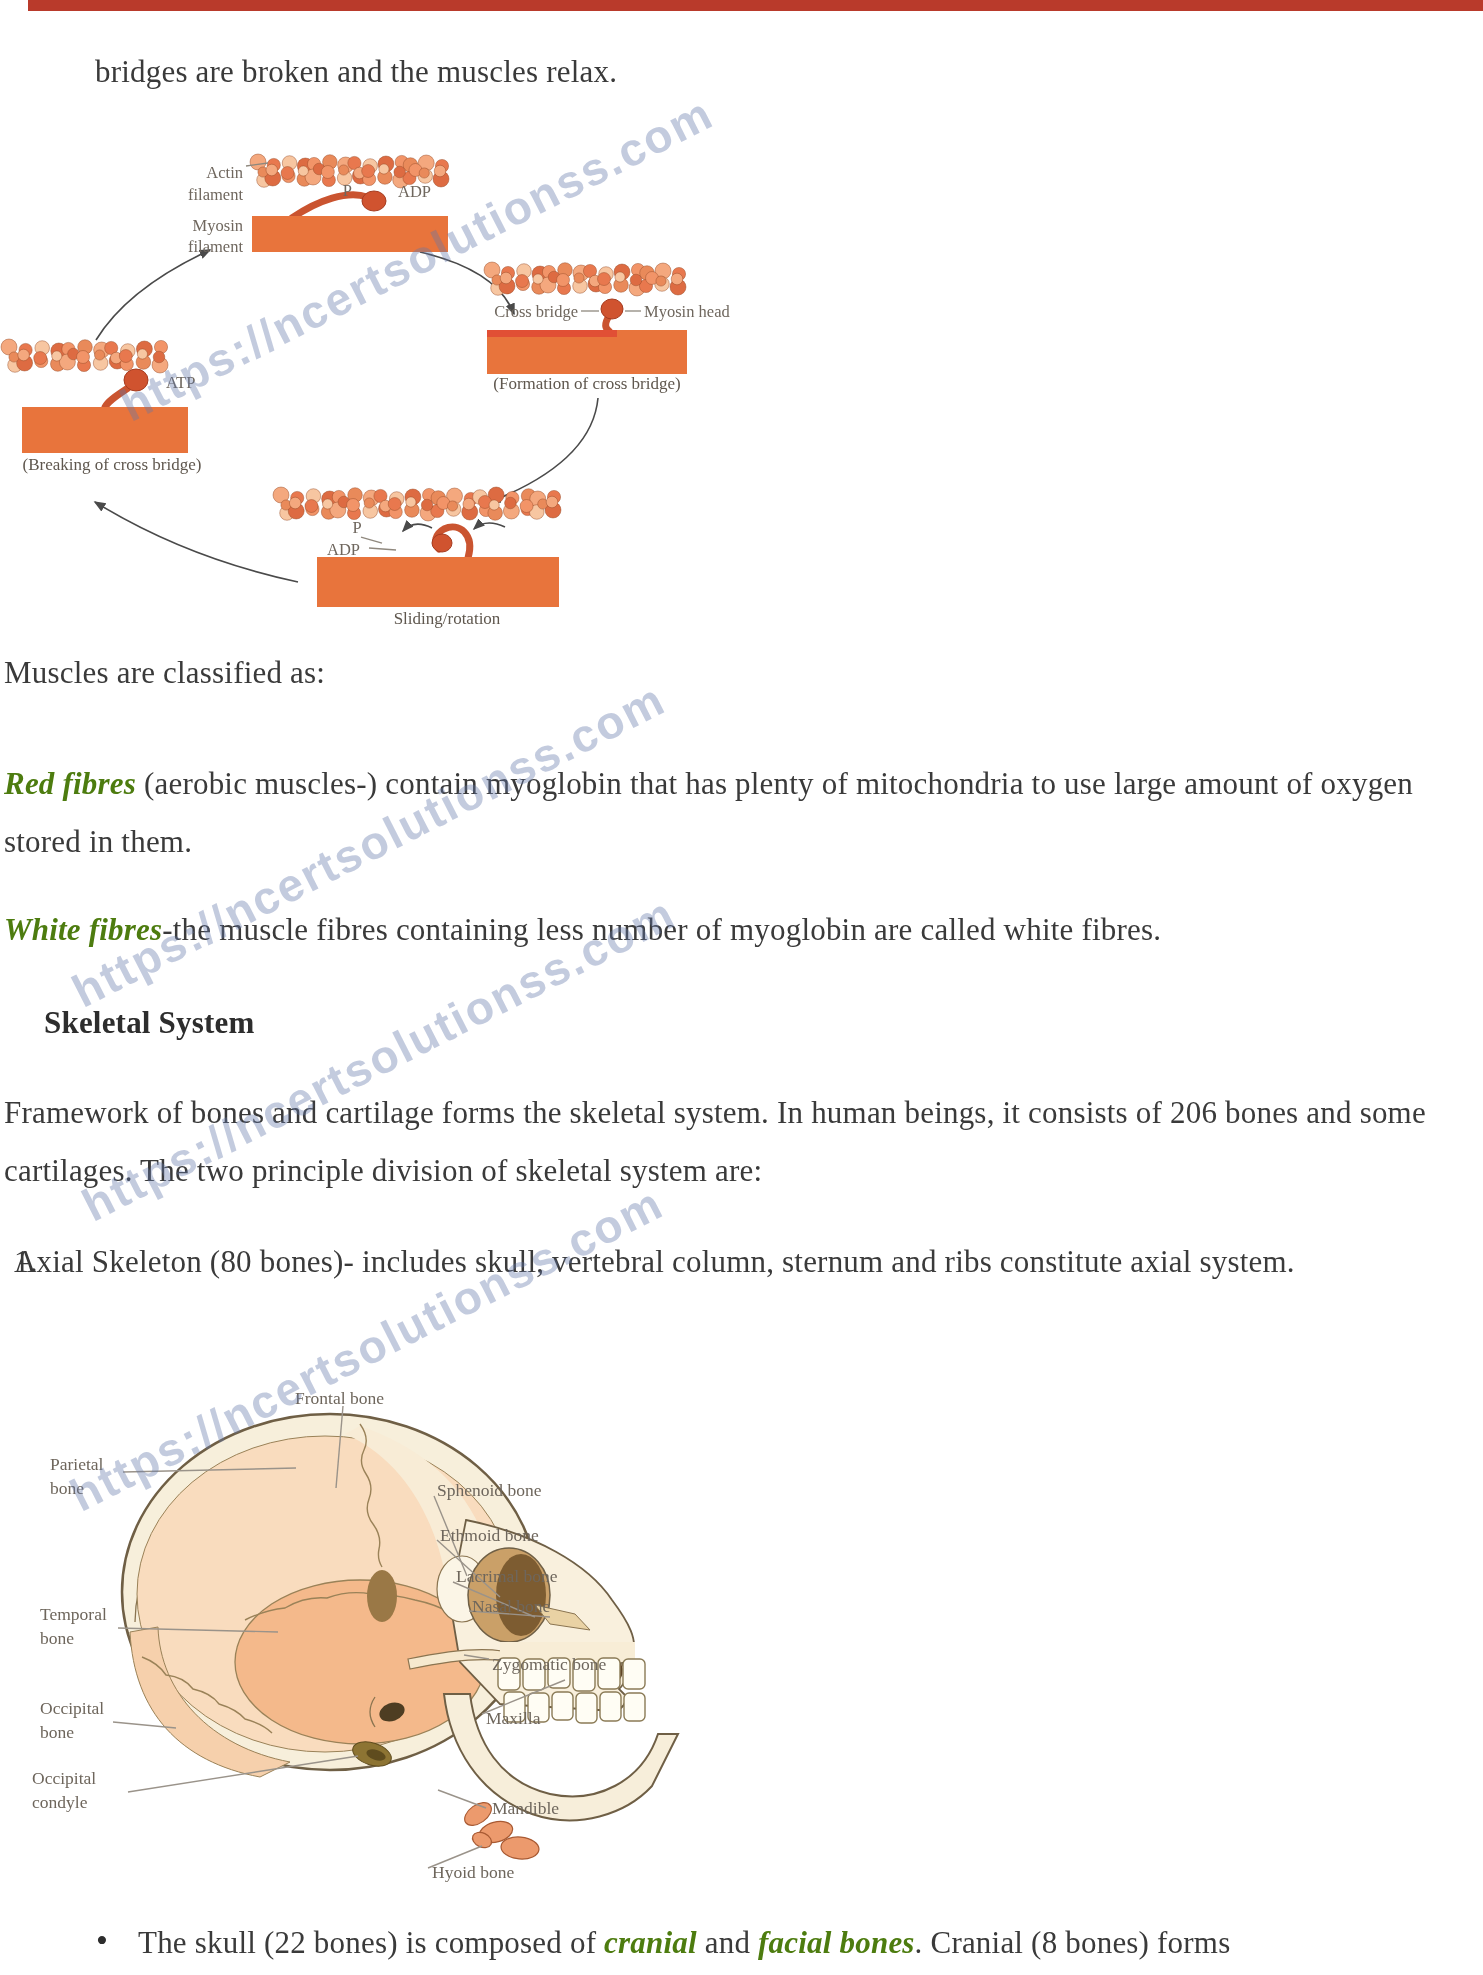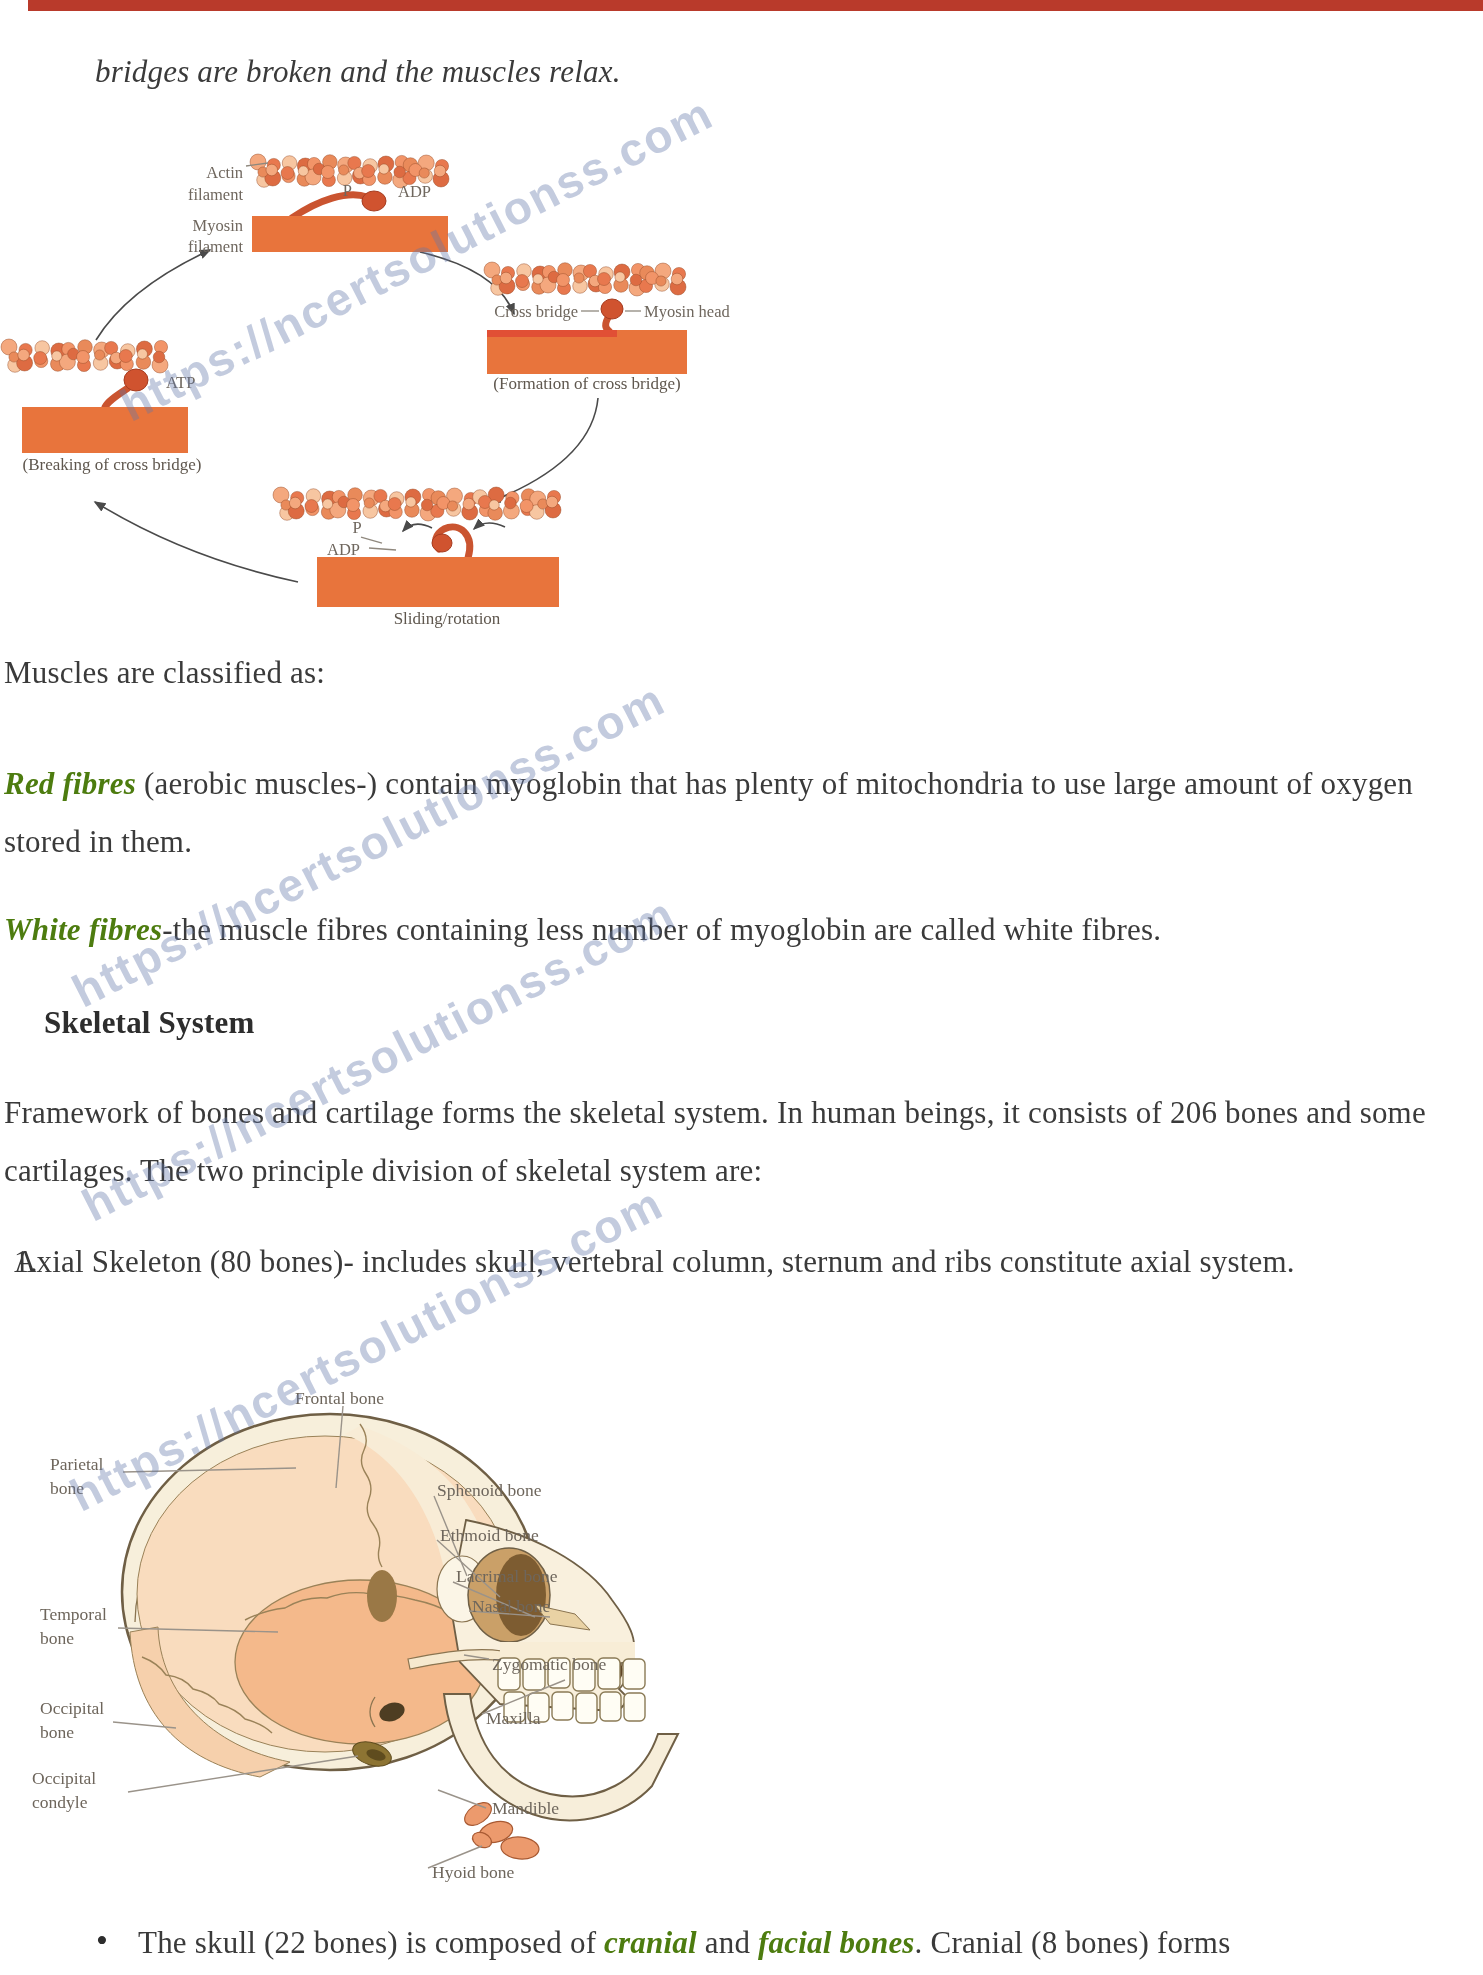--- a/index.html
+++ b/index.html
@@ -4,21 +4,21 @@
 <style>
   html,body{margin:0;padding:0}
   body{
     width:1483px;height:1975px;position:relative;overflow:hidden;
     background:#ffffff;font-family:"Liberation Serif",serif;color:#3a3a3a;
   }
   .topbar{position:absolute;top:0;left:28px;right:0;height:11px;background:#b93a2b;}
   .para{position:absolute;left:4px;width:1462px;font-size:31px;line-height:58px;letter-spacing:.2px;}
   .bold{font-weight:bold;color:#4d7c0f;font-style:italic;}
   .heading{font-weight:bold;color:#2d2d2d;margin-left:40px;}
-  .intro{left:95px;width:1380px;font-style:italic;}
+  .intro{left:95px;width:1380px;}
   .listitem{left:14px;width:1455px;line-height:62px;}
   .listnum{position:absolute;left:0;top:0;}
   .listtext{}
   .bulletrow{left:0;width:1483px;}
   .bdot{position:absolute;left:96px;top:-2px;font-size:34px;color:#2d2d2d;}
   .btext{position:absolute;left:138px;top:0;width:1340px;}
   .watermark{
     position:absolute;font-family:"Liberation Sans",sans-serif;font-weight:bold;
     font-size:46px;letter-spacing:2px;color:rgba(97,117,167,0.38);
     transform:rotate(-27deg);transform-origin:center;white-space:nowrap;

